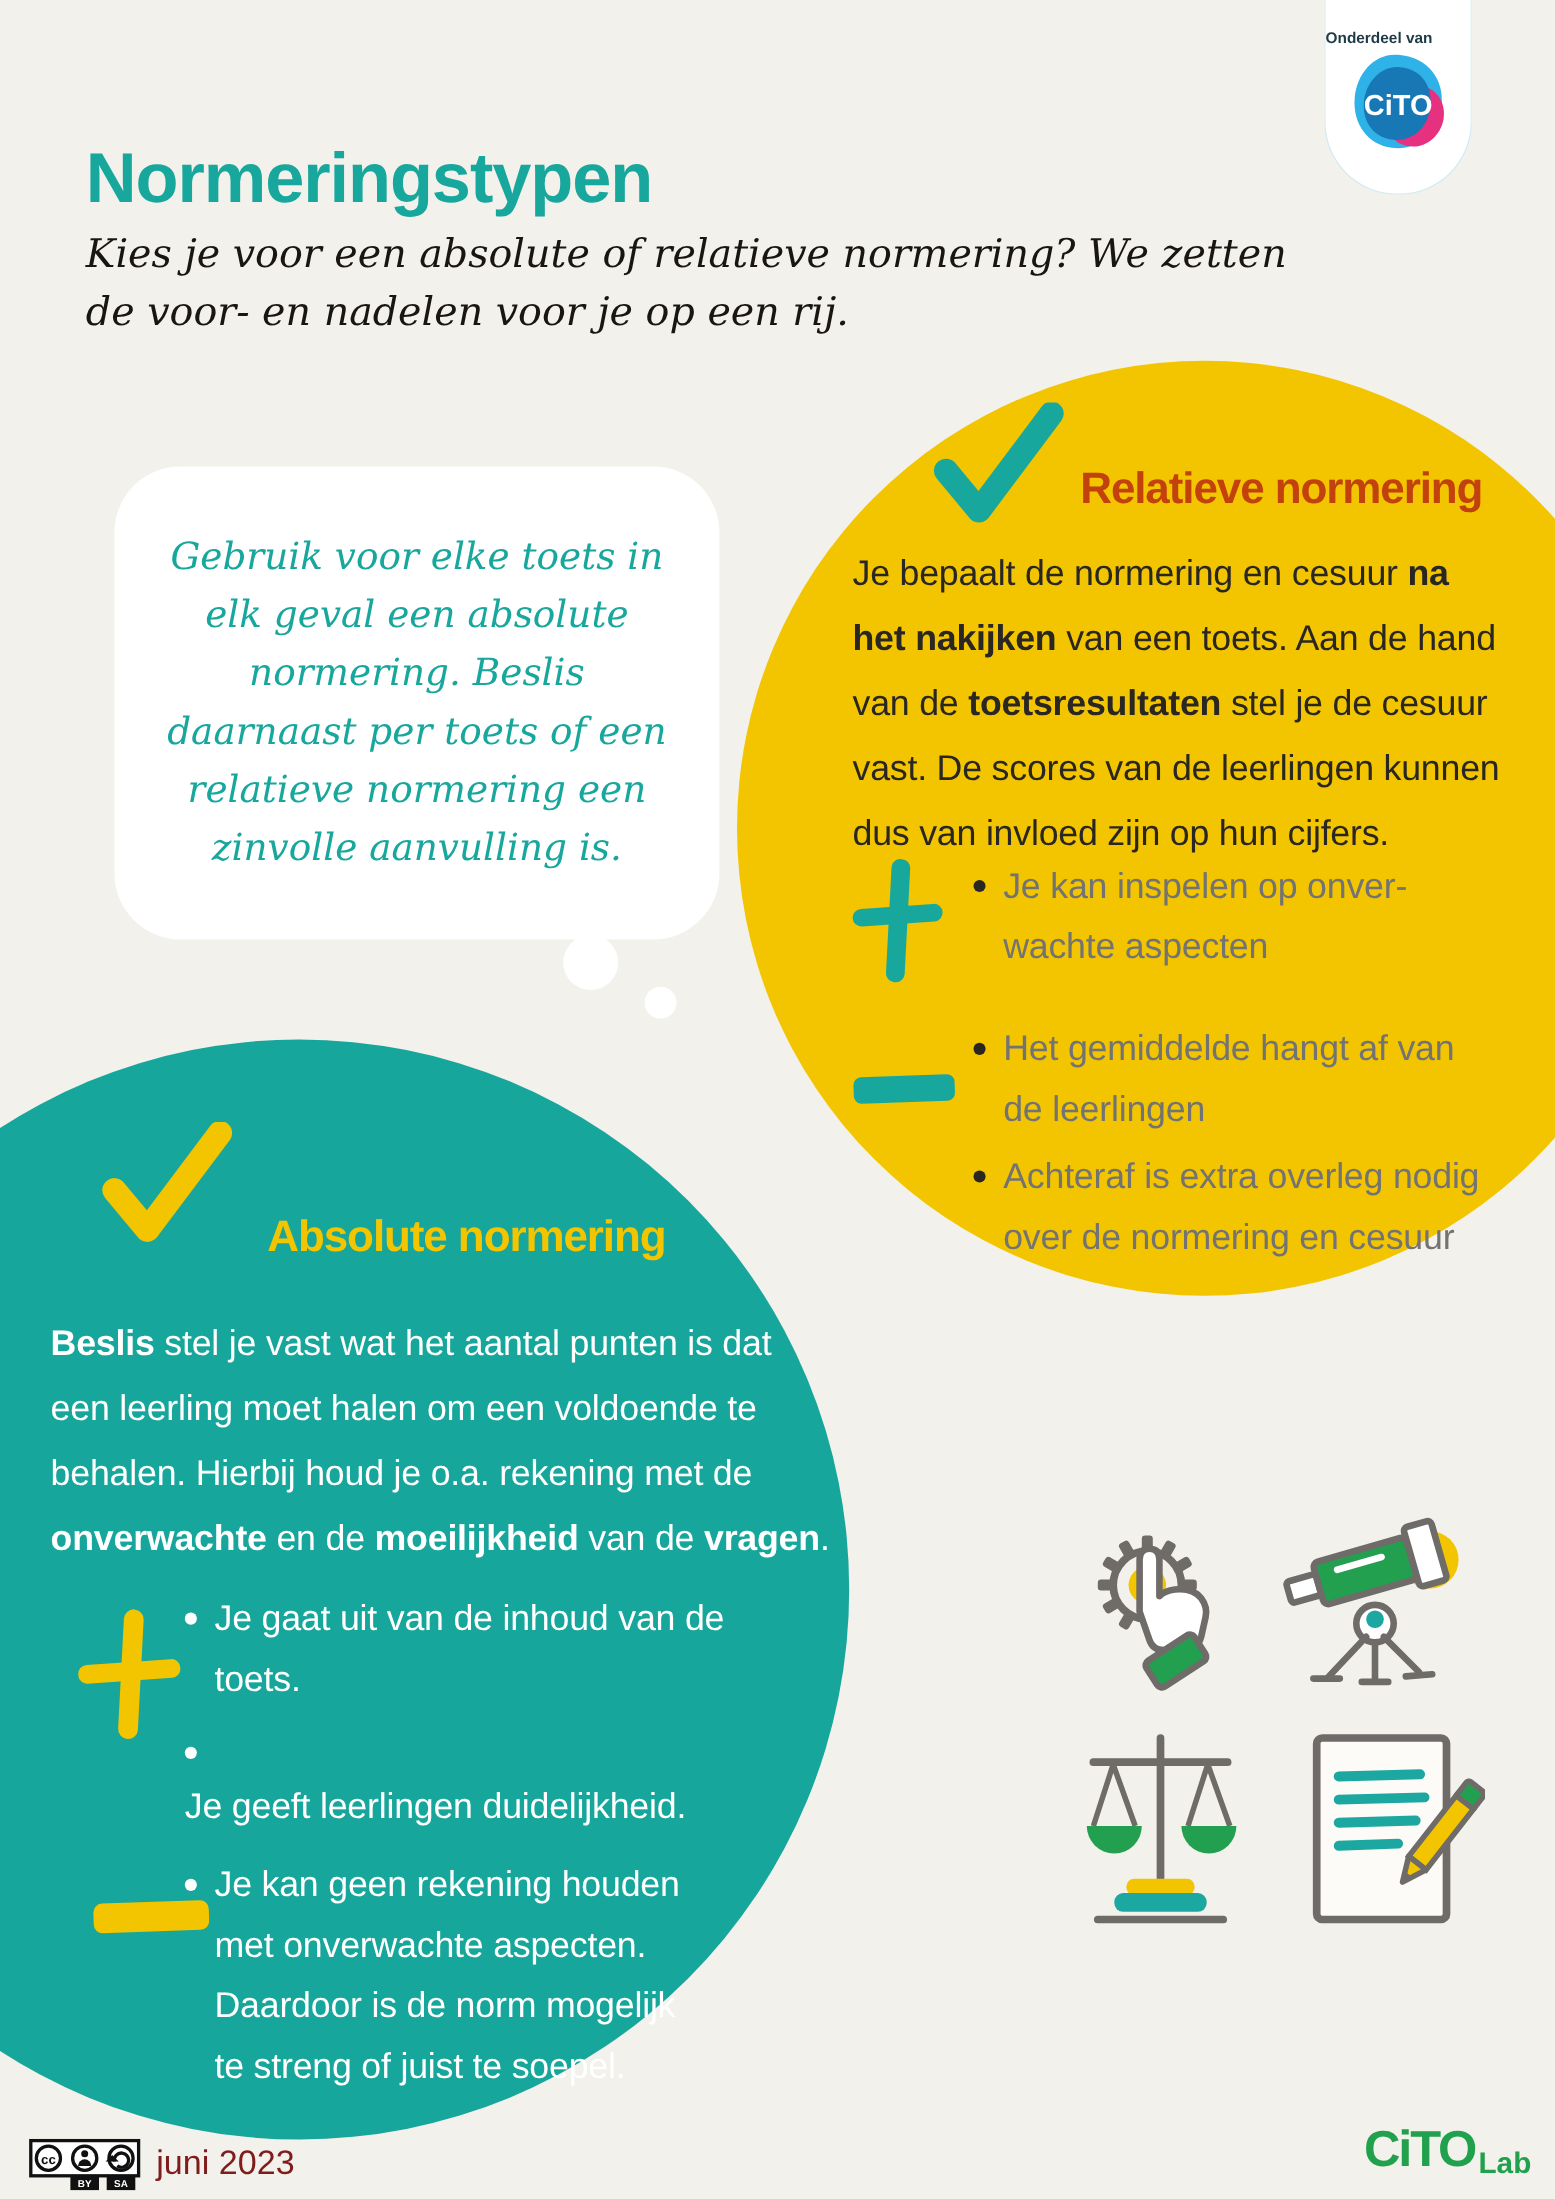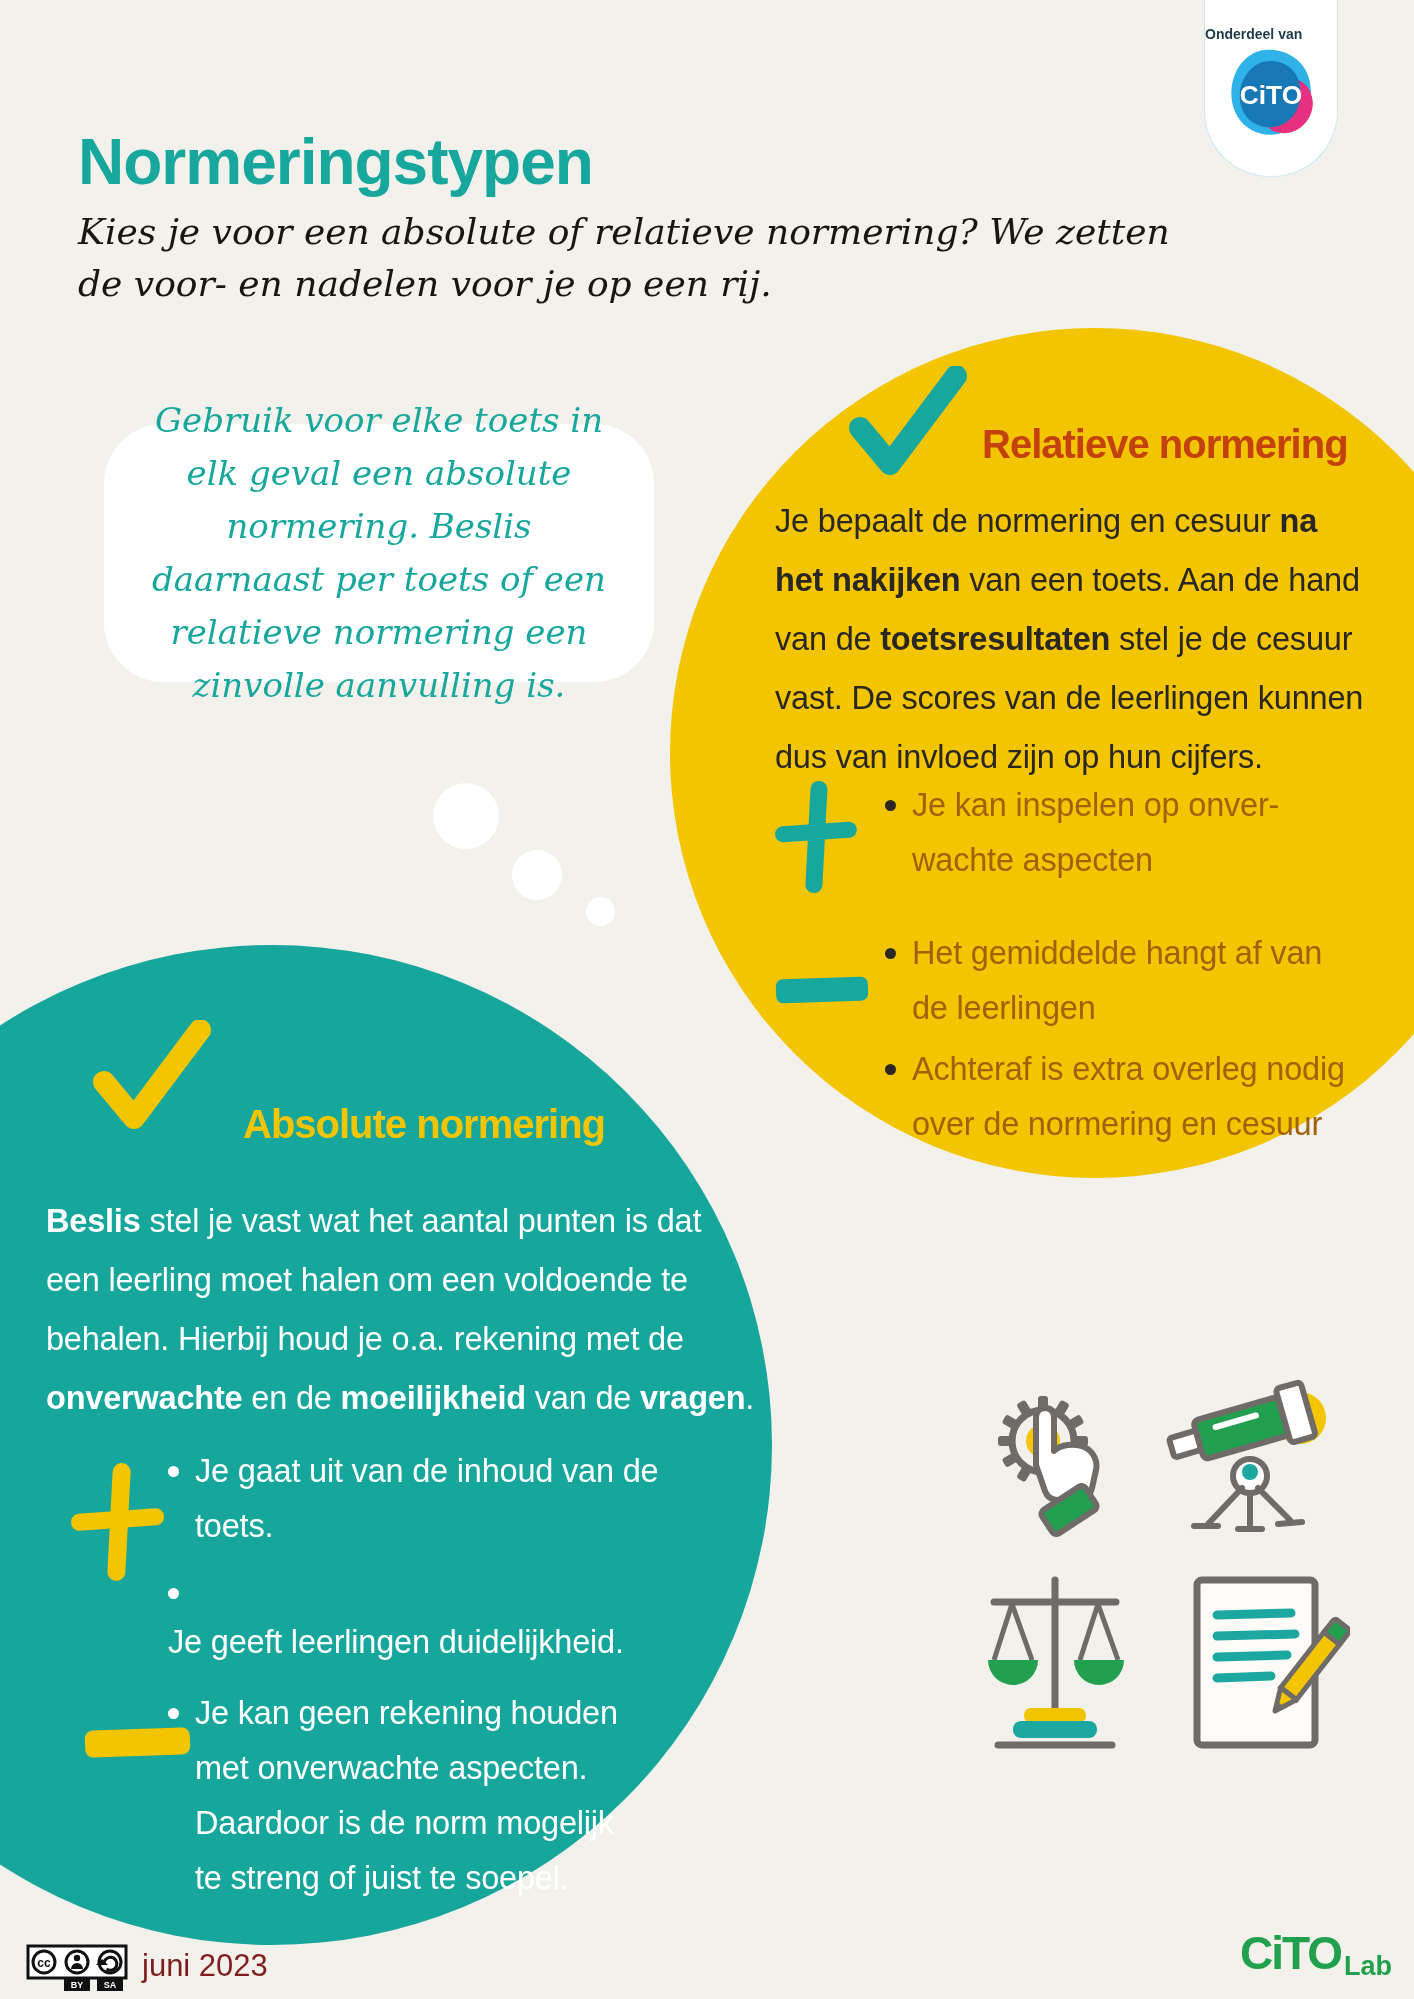--- a/index.html
+++ b/index.html
@@ -12,21 +12,21 @@
          font-style:italic;font-size:36px;line-height:1.45;color:#181512;white-space:pre-line;}
 
   
   .badge{position:absolute;left:1204px;top:-2px;width:132px;height:178px;background:#fff;
          border:1px solid #cdeaf6;border-top:none;border-radius:0 0 66px 66px;}
   .badge-label{position:absolute;top:28px;width:100%;text-align:left;font-size:14px;
          font-weight:700;color:#1d3a46;}
   .badge svg{position:absolute;left:19px;top:48px;}
 
   
-  .bubble{position:absolute;left:104px;top:424px;width:550px;height:258px;background:#fff;
+  .bubble{position:absolute;left:104px;top:424px;width:550px;height:430px;background:#fff;
           border-radius:60px;display:flex;align-items:center;justify-content:center;}
   .bubble-text{font-family:"DejaVu Serif",serif;font-style:italic;font-size:34px;
           line-height:1.56;color:#18A79D;text-align:center;white-space:pre-line;}
   .trail-dot{position:absolute;background:#fff;border-radius:50%;}
   .d1{left:433px;top:783px;width:66px;height:66px;}
   .d2{left:512px;top:850px;width:50px;height:50px;}
   .d3{left:586px;top:897px;width:29px;height:29px;}
 
   
   .circle{position:absolute;border-radius:50%;}
@@ -49,21 +49,21 @@
 
   .pm{position:absolute;}
   .pm.plus-rel{left:770px;top:776px;}
   .pm.minus-rel{left:772px;top:970px;}
   .pm.plus-abs{left:66px;top:1458px;}
   .pm.minus-abs{left:80px;top:1720px;}
 
   .bullet{position:absolute;display:flex;gap:16px;font-size:32.5px;line-height:55px;}
   .bullet .bdot{width:11px;height:11px;border-radius:50%;flex:none;margin-top:22px;}
   .bullet .btext{white-space:pre-line;letter-spacing:-0.2px;}
-  .bullet.dark{color:#a16207;} .bullet.dark .bdot{background:#2A2622;}
+  .bullet.dark{color:#737373;} .bullet.dark .bdot{background:#2A2622;}
   .bullet.light{color:#fff;}  .bullet.light .bdot{background:#fff;}
   .b-rel-pro1{left:885px;top:778px;width:500px;}
   .b-rel-con1{left:885px;top:926px;width:500px;}
   .b-rel-con2{left:885px;top:1042px;width:520px;}
   .b-abs-pro1{left:168px;top:1444px;width:540px;}
   .b-abs-pro2{left:168px;top:1566px;width:540px;flex-direction:column;}
   .b-abs-con1{left:168px;top:1686px;width:540px;}
 
   .bigicon{position:absolute;}
   .icon-gear{left:988px;top:1383px;}

